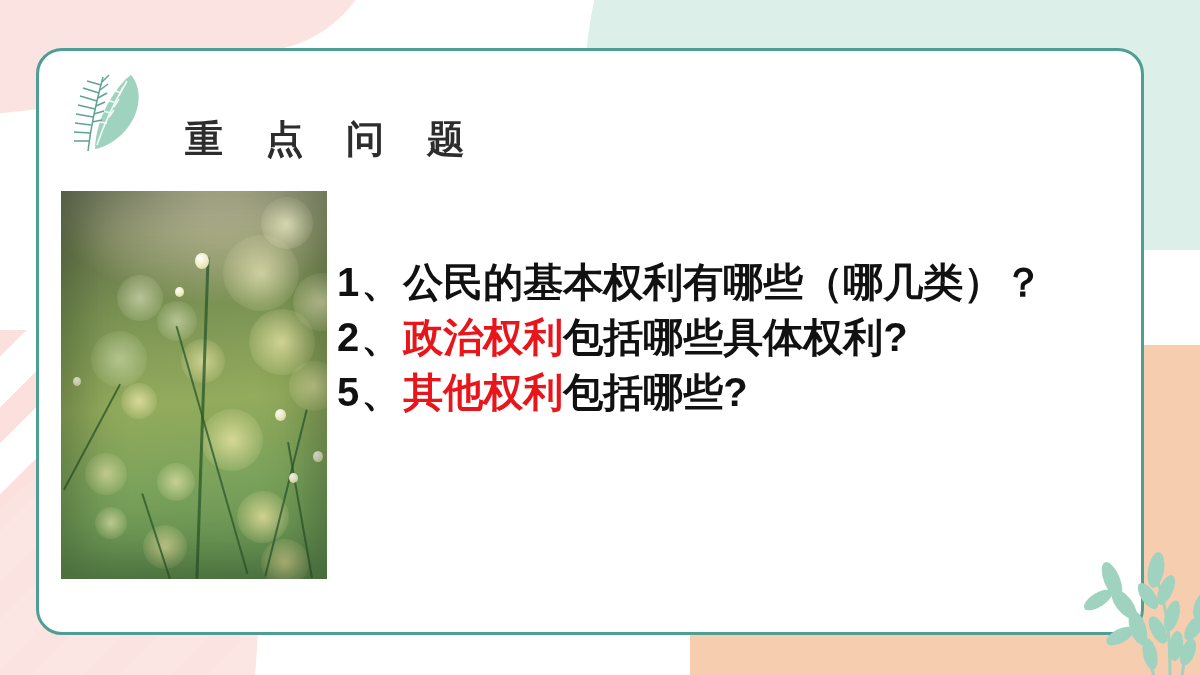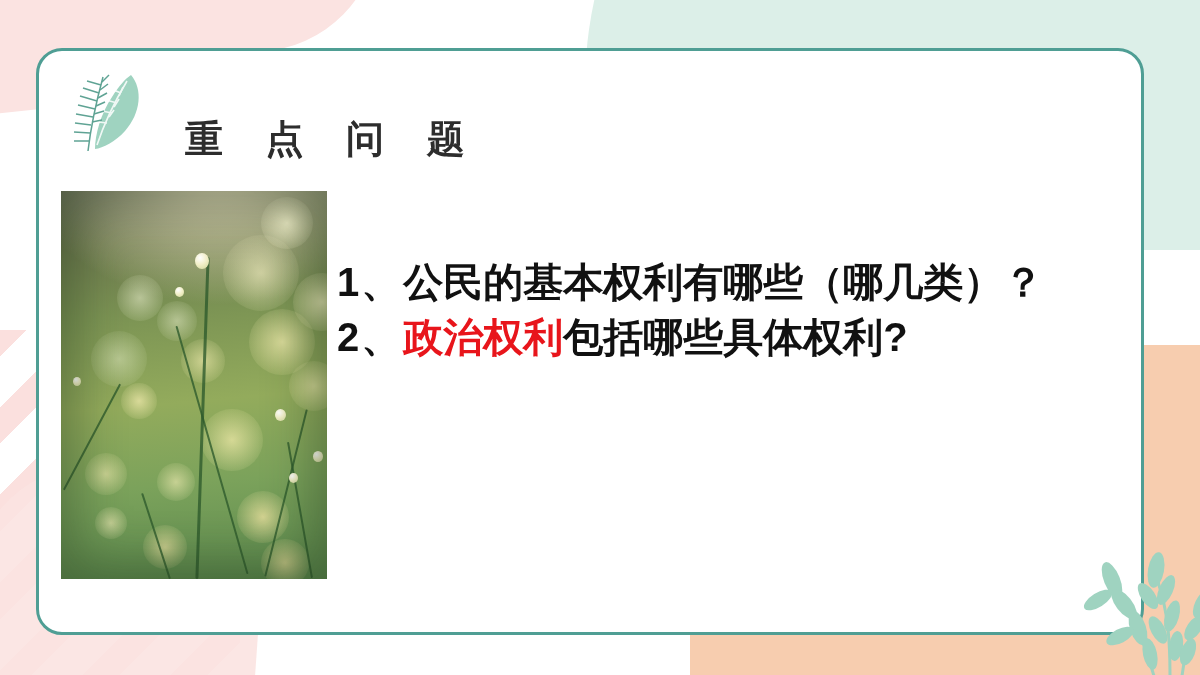--- a/index.html
+++ b/index.html
@@ -197,20 +197,23 @@
       <div class="vig"></div>
     </div>
 
     <div class="qlist">
       <div class="qline">
         <span class="num">1、</span><span>公民的基本权利有哪些（哪几类）？</span>
       </div>
       <div class="qline">
         <span class="num">2、</span><span class="hl">政治权利</span><span>包括哪些具体权利?</span>
       </div>
+      <div class="qline">
+        <span class="num">5、</span><span class="hl">其他权利</span><span>包括哪些?</span>
+      </div>
     </div>
   </div>
 
   <span class="sprig">
     <svg viewBox="0 0 150 165" width="150" height="165" aria-hidden="true">
       <g fill="#9fd3c0">
 
         <path d="M96 164 C86 130 76 104 58 74" stroke="#9fd3c0" stroke-width="3" fill="none"></path>
         <path d="M112 164 C112 128 110 100 100 70" stroke="#9fd3c0" stroke-width="3" fill="none"></path>
         <path d="M124 164 C128 134 134 112 144 96" stroke="#9fd3c0" stroke-width="3" fill="none"></path>

